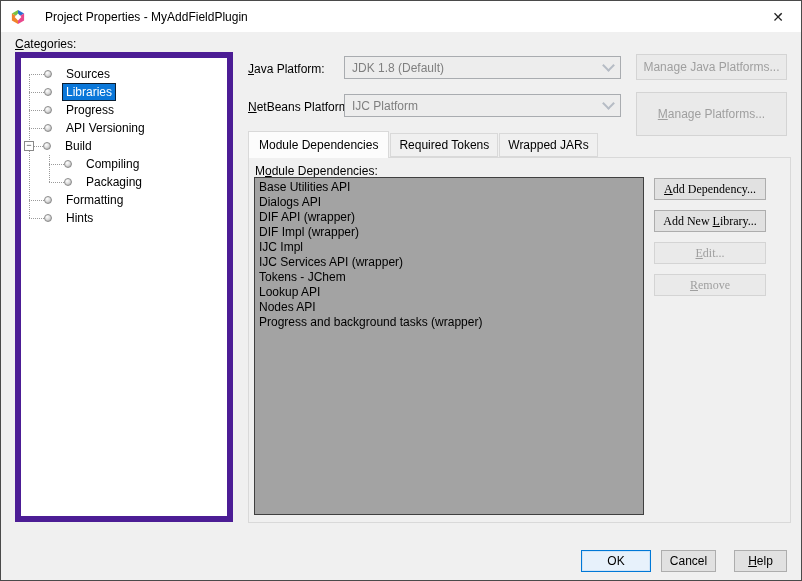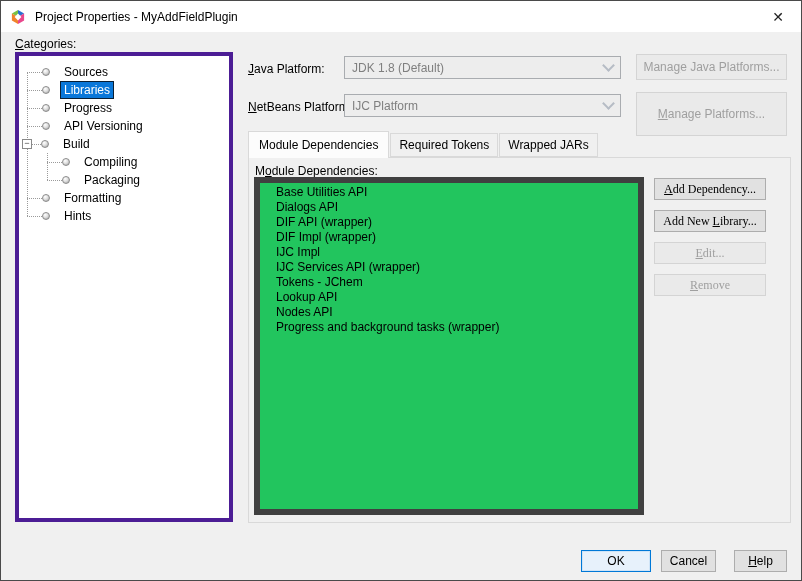--- a/index.html
+++ b/index.html
@@ -3,29 +3,29 @@
 <meta charset="utf-8">
 <style>
   html,body{margin:0;padding:0;background:#d7d7d7;}
   #window{
     position:relative;width:802px;height:581px;box-sizing:border-box;
     border:1px solid #4a4a4a;background:#f0f0f0;
     font-family:"Liberation Sans","DejaVu Sans",sans-serif;font-size:12px;color:#000;
     overflow:hidden;
   }
   
-  .titlebar{position:absolute;left:0;top:0;right:0;height:31px;background:#fff;display:flex;align-items:center;}
+  .titlebar{position:absolute;left:0;top:0;right:0;height:31px;background:#fff;display:flex;align-items:center;gap:10px;}
   .app-icon{margin-left:9px;width:16px;height:16px;flex:0 0 auto;}
   .title-text{margin-left:9px;}
   .close-btn{margin-left:auto;width:46px;height:31px;display:flex;align-items:center;justify-content:center;
     font-size:14px;color:#222;cursor:default;}
   
   .categories-label{position:absolute;left:14px;top:36px;}
   .tree-panel{position:absolute;left:14px;top:51px;width:218px;height:470px;box-sizing:border-box;
-    background:#fff;border:4px solid #4c1d95;padding-top:7px;overflow:hidden;}
+    background:#fff;border:6px solid #4c1d95;padding-top:7px;overflow:hidden;}
   .vline-root{position:absolute;left:8px;top:16px;height:144px;width:0;border-left:1px dotted #9a9a9a;}
   .vline-child{position:absolute;left:28px;top:97px;height:27px;width:0;border-left:1px dotted #9a9a9a;}
   .tree-row{height:18px;display:flex;align-items:center;padding-left:8px;position:relative;z-index:1;}
   .tree-row.lvl1{padding-left:28px;}
   .tree-row.exp{padding-left:3px;}
   .stub{width:15px;height:0;border-top:1px dotted #9a9a9a;flex:0 0 auto;}
   .tree-row.exp .stub{width:9px;}
   .expander{display:none;width:10px;height:10px;box-sizing:border-box;border:1px solid #898989;background:#fff;
     font-size:9px;line-height:7px;text-align:center;color:#444;flex:0 0 auto;}
   .tree-row.exp .expander{display:block;}
@@ -49,21 +49,21 @@
   #combo-nb{left:343px;top:93px;width:277px;height:23px;}
   
   .tabs{position:absolute;left:247px;top:130px;display:flex;align-items:center;height:27px;z-index:2;}
   .tab{height:24px;box-sizing:border-box;display:flex;align-items:center;padding:0 8px;
     background:#f0f0f0;border:1px solid #d9d9d9;margin-right:1px;}
   .tab.active{height:27px;background:#fcfcfc;border-bottom:none;padding:0 10px;}
   .tab-panel{position:absolute;left:247px;top:156px;width:543px;height:366px;box-sizing:border-box;
     background:#f0f0f0;border:1px solid #d9d9d9;}
   .mod-label{position:absolute;left:6px;top:6px;}
   .dep-list{position:absolute;left:5px;top:19px;width:390px;height:338px;box-sizing:border-box;
-    background:#22c55e;border:6px solid #404040;padding:2px 12px;overflow:hidden;}
+    background:#a3a3a3;border:1px solid #404040;padding:2px 0;overflow:hidden;}
   .dep-item{height:15px;line-height:15px;padding:0 4px;white-space:nowrap;}
   .dep-buttons{position:absolute;left:405px;top:20px;width:112px;display:flex;flex-direction:column;font-family:Liberation Serif, serif;}
   .dep-buttons .btn{width:112px;height:22px;margin-bottom:10px;}
   
   .footer-btn{position:absolute;top:549px;height:22px;}
   #btn-ok{left:580px;width:70px;background:#e7f1fb;border:1px solid #0078d7;box-shadow:inset 0 0 0 1px #cfe4f7;}
   #btn-cancel{left:660px;width:55px;}
   #btn-help{left:733px;width:53px;}
   u{text-decoration:underline;}
 </style>

